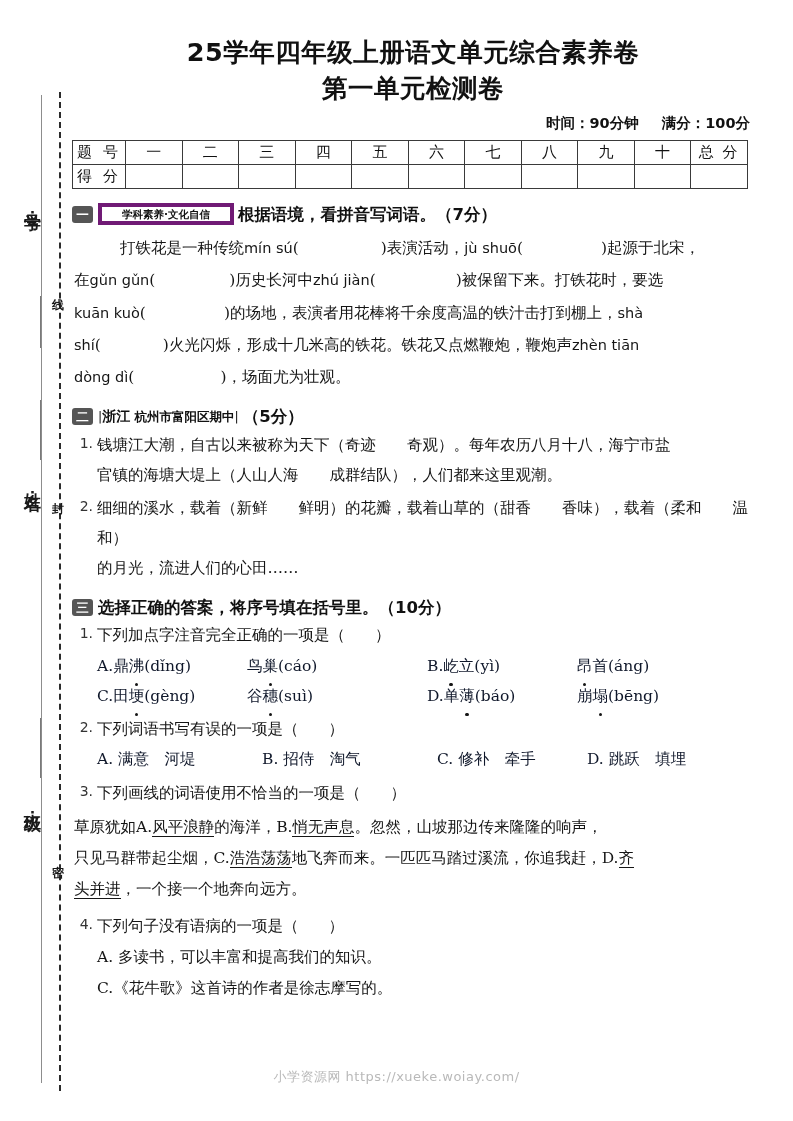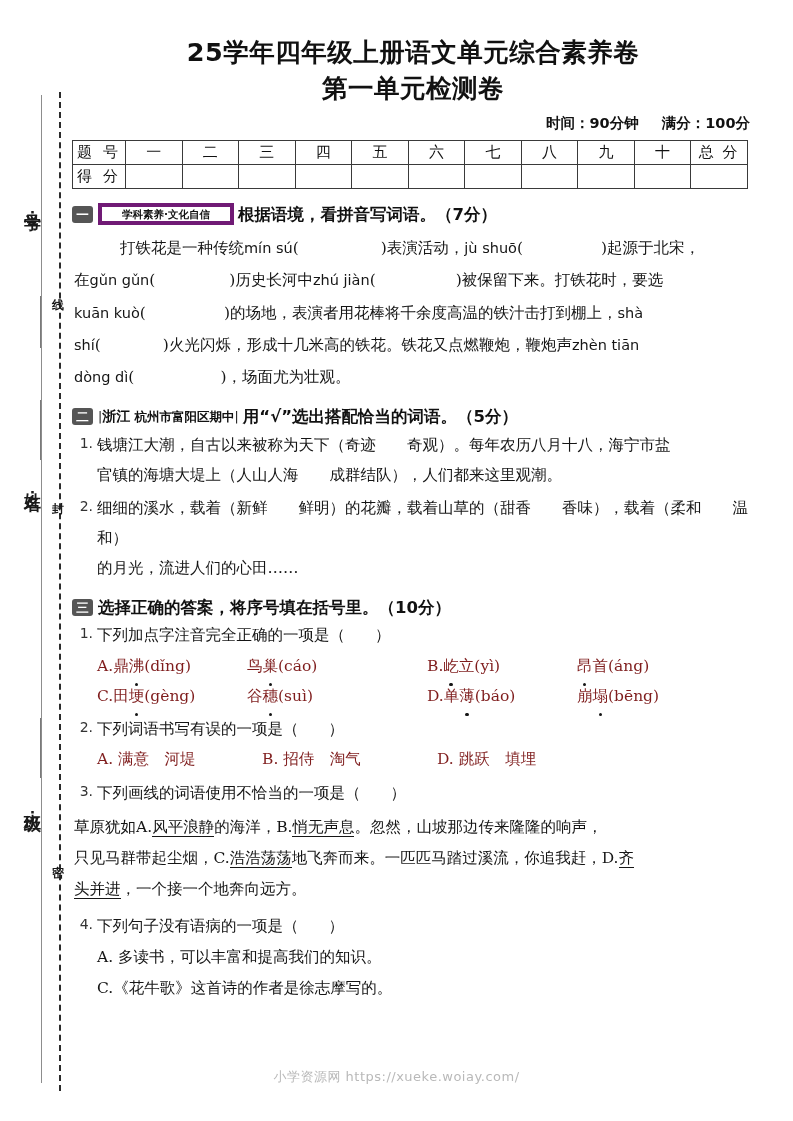--- a/index.html
+++ b/index.html
@@ -188,21 +188,21 @@
   }
   .q-body { flex: 1 1 auto; }
   .gap { display: inline-block; width: 30px; }
 
   .opts {
     display: flex;
     font-size: 15.5px;
     line-height: 1.95;
     font-family: "DejaVu Serif", "Liberation Serif", serif;
     padding-left: 25px;
-    color: #7f1d1d;
+    color: #0f172a;
   }
   .opt { white-space: nowrap; }
   .opt.w1 { width: 150px; }
   .opt.w2 { width: 180px; }
   .opt.w3 { width: 150px; }
 
   .dot {
     position: relative;
     display: inline-block;
   }
@@ -328,21 +328,20 @@
       <span class="py">kuān kuò</span>(<span class="blank" style="width:78px"></span>)<span>的场地，表演者用花棒将千余度高温的铁汁击打到棚上，</span><span class="py">shà</span><br>
       <span class="py">shí</span>(<span class="blank" style="width:62px"></span>)<span>火光闪烁，形成十几米高的铁花。铁花又点燃鞭炮，鞭炮声</span><span class="py">zhèn tiān</span><br>
       <span class="py">dòng dì</span>(<span class="blank" style="width:86px"></span>)<span>，场面尤为壮观。</span>
     </div>
   </div>
 
   <div class="section">
     <div class="sec-head">
       <span class="sec-badge">二</span>
       <span class="sec-src"><span class="bar">|</span><span class="prov">浙江</span>&nbsp;<span>杭州市富阳区期中</span><span class="bar">|</span></span>
-      <span class="sec-title">用“√”选出搭配恰当的词语。</span>
       <span class="pts">（5分）</span>
     </div>
 
     <div class="qlist">
       <div class="q">
         <div class="q-num">1.</div>
         <div class="q-body">
           <span>钱塘江大潮，自古以来被称为天下</span><span>（奇迹　　奇观）</span><span>。每年农历八月十八，海宁市盐</span><br>
           <span>官镇的海塘大堤上</span><span>（人山人海　　成群结队）</span><span>，人们都来这里观潮。</span>
         </div>
@@ -386,20 +385,21 @@
 
     <div class="q">
       <div class="q-num">2.</div>
       <div class="q-body">
         <span>下列词语书写有误的一项是（</span><span class="gap"></span><span>）</span>
       </div>
     </div>
     <div class="opts">
       <span class="opt" style="width:165px">A. 满意　河堤</span>
       <span class="opt" style="width:175px">B. 招侍　淘气</span>
+      <span class="opt" style="width:150px">C. 修补　牵手</span>
       <span class="opt">D. 跳跃　填埋</span>
     </div>
 
     <div class="q">
       <div class="q-num">3.</div>
       <div class="q-body">
         <span>下列画线的词语使用不恰当的一项是（</span><span class="gap"></span><span>）</span>
       </div>
     </div>
     <div class="stanza">

